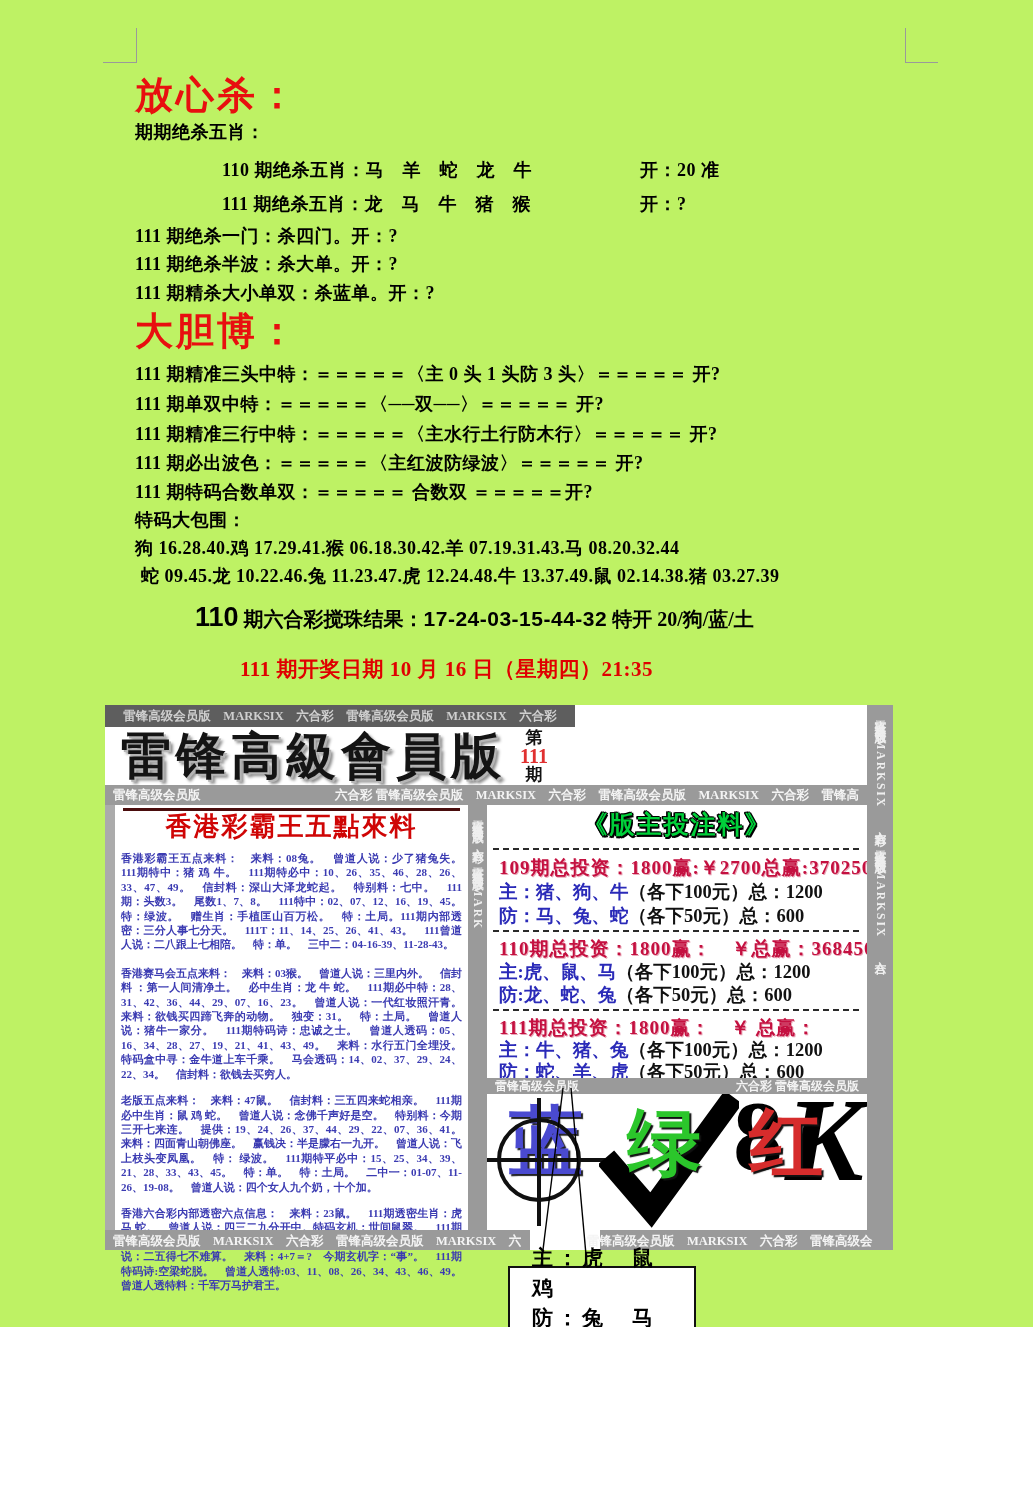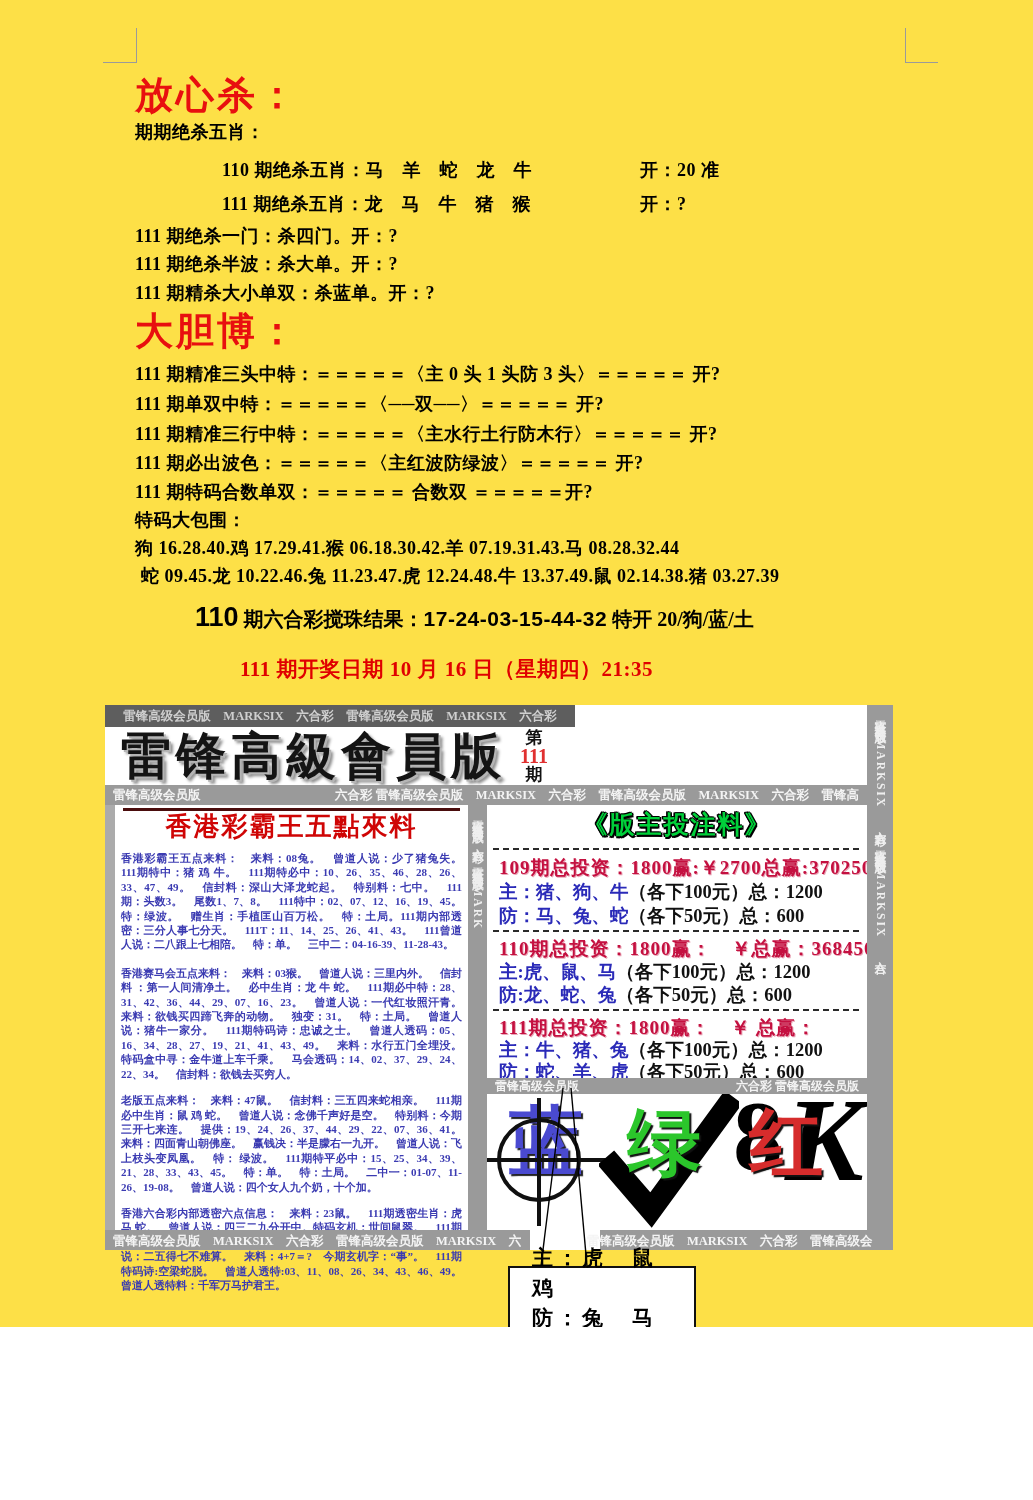--- a/index.html
+++ b/index.html
@@ -1,16 +1,16 @@
 <!DOCTYPE html>
 <html><head>
 <meta charset="utf-8">
 <style>
   html,body{margin:0;padding:0;background:#fff;}
-  .page{position:relative;width:1033px;height:1327px;background:#fde047;overflow:hidden;
+  .page{position:relative;width:1033px;height:1327px;background:#bef264;overflow:hidden;
         font-family:"Liberation Serif","DejaVu Serif",serif;font-weight:bold;color:#000;}
   .abs{position:absolute;}
   .nowrap{white-space:nowrap;}
   
   .mark{position:absolute;background:#9a9a9a;}
   
   .h-red{font-size:38px;color:#e80f0f;letter-spacing:3px;}
   .ln{font-size:18px;letter-spacing:0.5px;}
   .ln .right-part{position:absolute;left:505px;top:0;}
   .result{font-size:20px;}
@@ -91,21 +91,21 @@
   <div class="abs ln nowrap" style="left:135px;top:252px;">111 期绝杀半波：杀大单。开：?</div>
   <div class="abs ln nowrap" style="left:135px;top:281px;">111 期精杀大小单双：杀蓝单。开：?</div>
 
   <div class="abs h-red nowrap" style="left:135px;top:306px;">大胆博：</div>
   <div class="abs ln nowrap" style="left:135px;top:362px;">111 期精准三头中特：＝＝＝＝＝〈主 0 头 1 头防 3 头〉＝＝＝＝＝ 开?</div>
   <div class="abs ln nowrap" style="left:135px;top:392px;">111 期单双中特：＝＝＝＝＝〈──双──〉＝＝＝＝＝ 开?</div>
   <div class="abs ln nowrap" style="left:135px;top:422px;">111 期精准三行中特：＝＝＝＝＝〈主水行土行防木行〉＝＝＝＝＝ 开?</div>
   <div class="abs ln nowrap" style="left:135px;top:451px;">111 期必出波色：＝＝＝＝＝〈主红波防绿波〉＝＝＝＝＝ 开?</div>
   <div class="abs ln nowrap" style="left:135px;top:480px;">111 期特码合数单双：＝＝＝＝＝ 合数双 ＝＝＝＝＝开?</div>
   <div class="abs ln nowrap" style="left:135px;top:508px;">特码大包围：</div>
-  <div class="abs ln nowrap" style="left:135px;top:536px;">狗 16.28.40.鸡 17.29.41.猴 06.18.30.42.羊 07.19.31.43.马 08.28.32.44</div>
+  <div class="abs ln nowrap" style="left:135px;top:536px;">狗 16.28.40.鸡 17.29.41.猴 06.18.30.42.羊 07.19.31.43.马 08.20.32.44</div>
   <div class="abs ln nowrap" style="left:141px;top:564px;">蛇 09.45.龙 10.22.46.兔 11.23.47.虎 12.24.48.牛 13.37.49.鼠 02.14.38.猪 03.27.39</div>
 
   <div class="abs result nowrap" style="left:195px;top:602px;">
     <span class="issue">110</span><span> 期六合彩搅珠结果：</span><span class="nums">17-24-03-15-44-32</span><span> 特开 20/狗/蓝/土</span>
   </div>
 
   <div class="abs next-draw nowrap" style="left:240px;top:655px;">111 期开奖日期 10 月 16 日（星期四）21:35</div>
 
   <div class="flyer">
 

